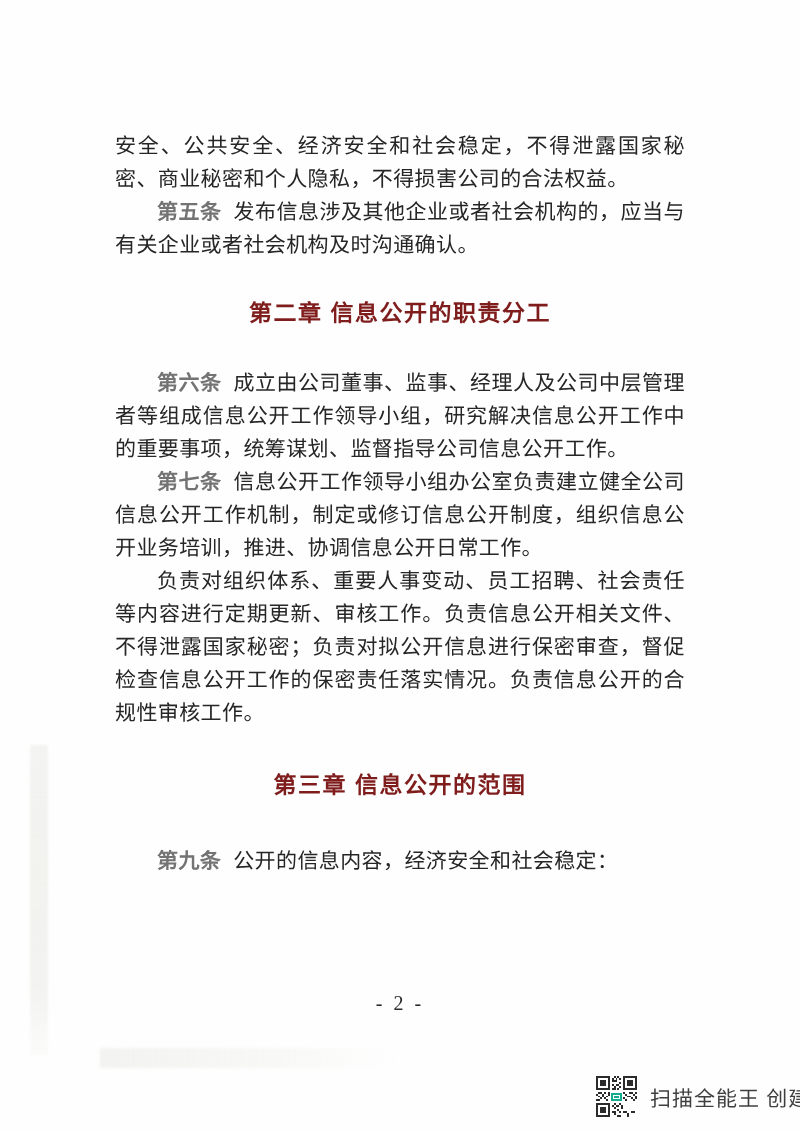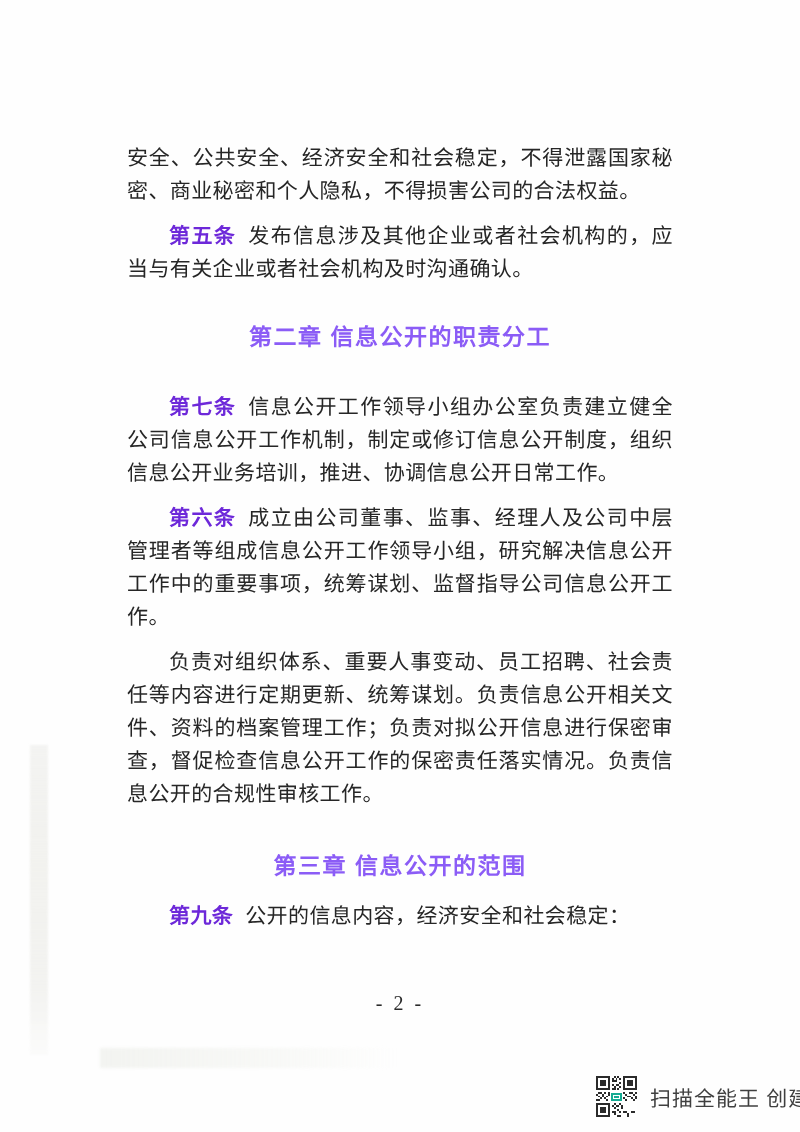--- a/index.html
+++ b/index.html
@@ -35,39 +35,39 @@
   .content {
     position: absolute;
     left: 115px; top: 130px;
     width: 570px;
     color: #262626;
     font-size: 21px;
     line-height: 33px;
     letter-spacing: 0.4px;
     text-align: justify;
   }
-  .para { margin: 12px; }
+  .para { margin: 0; }
   .para.indent { text-indent: 2em; }
   .art-label {
     font-weight: bold;
-    color: #6d28d9;
+    color: #737373;
     margin-right: 12px;
   }
   .chapter-heading {
     margin: 35px 0 37px 0;
     text-align: center;
     text-indent: 0;
     font-family: "Liberation Sans", sans-serif;
     font-weight: bold;
     font-size: 23px;
     line-height: 33px;
     letter-spacing: 1.5px;
-    color: #8b5cf6;
+    color: #7f1d1d;
   }
-  .chapter-heading.ch3 { margin-top: 39px; margin-bottom: 17px; }
+  .chapter-heading.ch3 { margin-top: 39px; margin-bottom: 43px; }
   .page-number {
     position: absolute;
     left: 115px; top: 992px;
     width: 570px;
     text-align: center;
     font-size: 20px;
     letter-spacing: 3px;
     color: #2a2a2a;
   }
   .scan-footer {
@@ -94,25 +94,25 @@
   <div class="bottom-smudge"></div>
 
   <div class="content">
 
     <p class="para"><span>安全、公共安全、经济安全和社会稳定，不得泄露国家秘密、商业秘密和个人隐私，不得损害公司的合法权益。</span></p>
 
     <p class="para indent"><b class="art-label">第五条</b><span>发布信息涉及其他企业或者社会机构的，应当与有关企业或者社会机构及时沟通确认。</span></p>
 
     <h2 class="chapter-heading">第二章 信息公开的职责分工</h2>
 
+    <p class="para indent"><b class="art-label">第六条</b><span>成立由公司董事、监事、经理人及公司中层管理者等组成信息公开工作领导小组，研究解决信息公开工作中的重要事项，统筹谋划、监督指导公司信息公开工作。</span></p>
+
     <p class="para indent"><b class="art-label">第七条</b><span>信息公开工作领导小组办公室负责建立健全公司信息公开工作机制，制定或修订信息公开制度，组织信息公开业务培训，推进、协调信息公开日常工作。</span></p>
 
-    <p class="para indent"><b class="art-label">第六条</b><span>成立由公司董事、监事、经理人及公司中层管理者等组成信息公开工作领导小组，研究解决信息公开工作中的重要事项，统筹谋划、监督指导公司信息公开工作。</span></p>
-
-    <p class="para indent"><span>负责对组织体系、重要人事变动、员工招聘、社会责任等内容进行定期更新、统筹谋划。负责信息公开相关文件、资料的档案管理工作；负责对拟公开信息进行保密审查，督促检查信息公开工作的保密责任落实情况。负责信息公开的合规性审核工作。</span></p>
+    <p class="para indent"><span>负责对组织体系、重要人事变动、员工招聘、社会责任等内容进行定期更新、审核工作。负责信息公开相关文件、不得泄露国家秘密；负责对拟公开信息进行保密审查，督促检查信息公开工作的保密责任落实情况。负责信息公开的合规性审核工作。</span></p>
 
 
     <h2 class="chapter-heading ch3">第三章 信息公开的范围</h2>
 
     <p class="para indent"><b class="art-label">第九条</b><span>公开的信息内容，经济安全和社会稳定：</span></p>
 
   </div>
 
   <div class="page-number">- 2 -</div>
 

